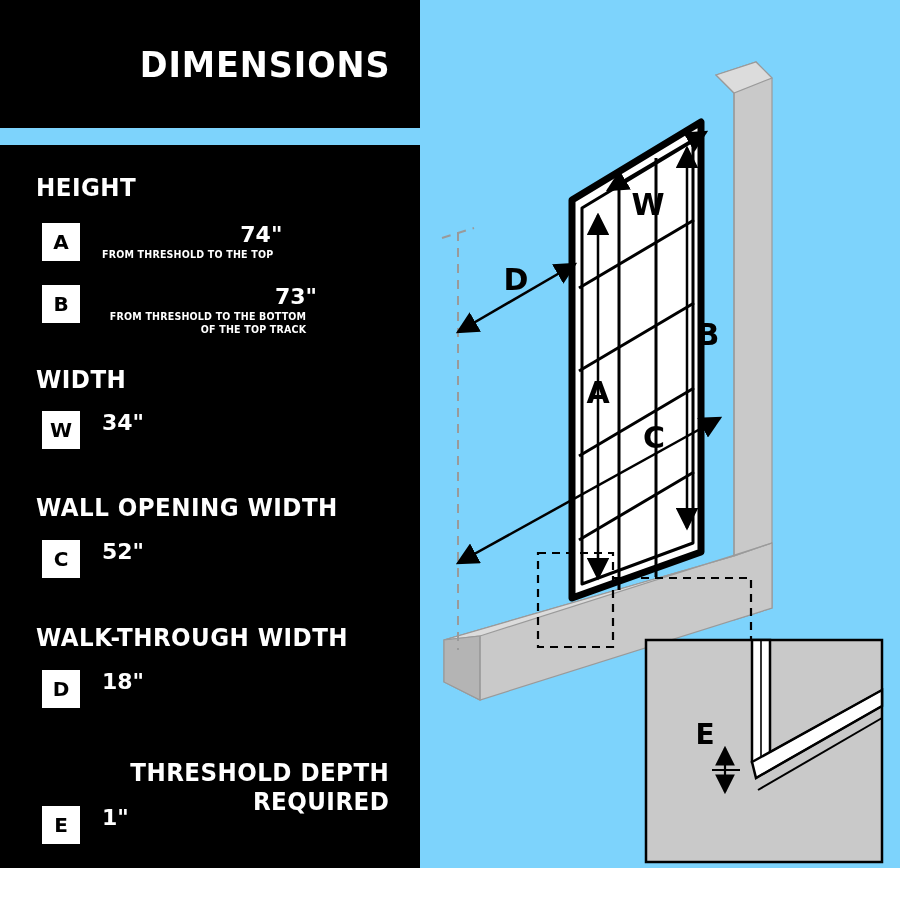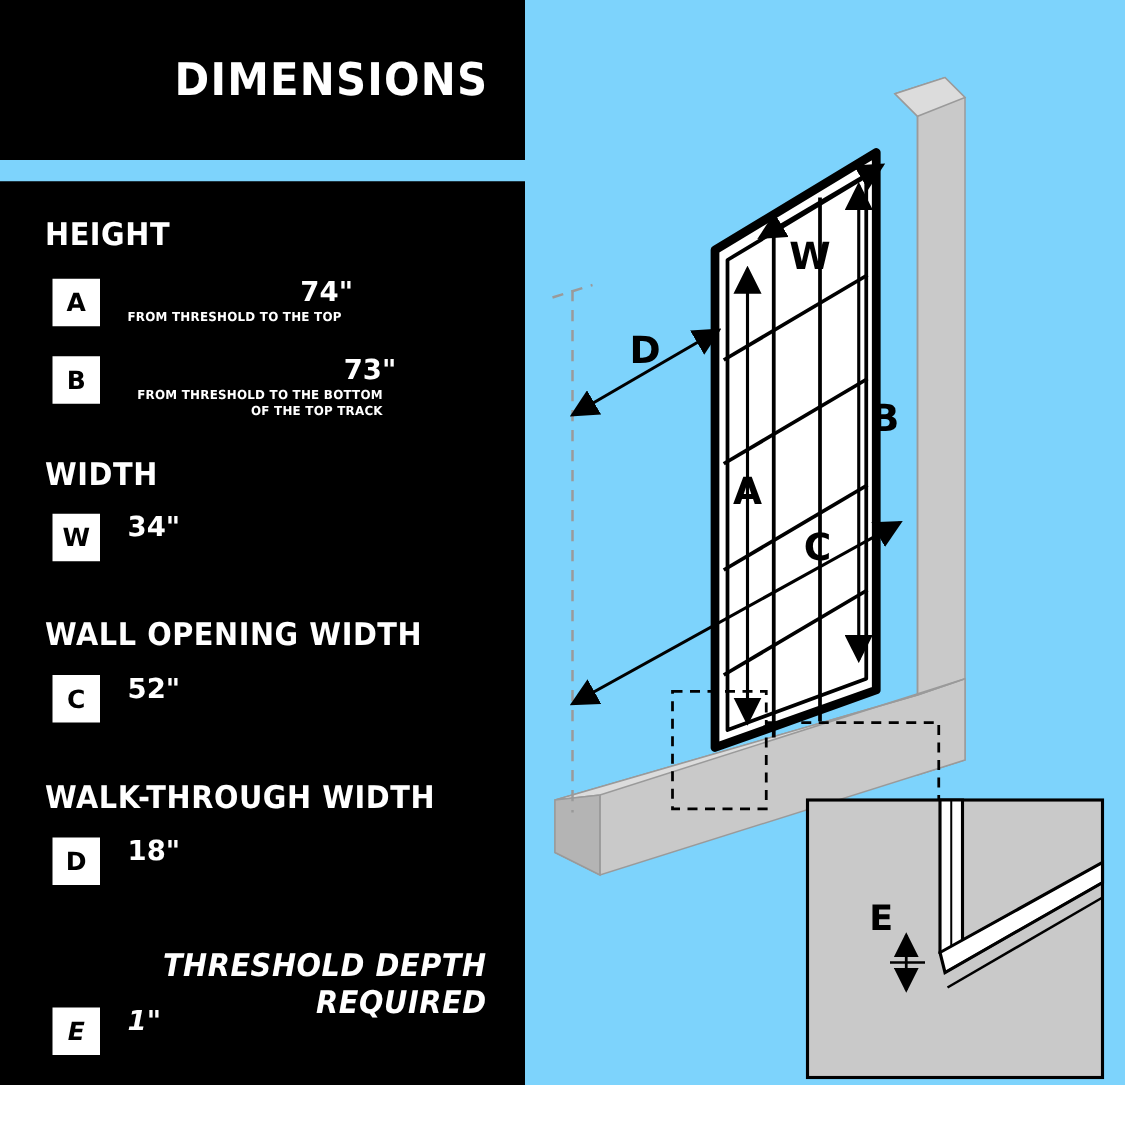--- a/index.html
+++ b/index.html
@@ -19,21 +19,21 @@
 
   
   .panel {
     position: absolute;
     left: 0;
     width: 420px;
     background: #000000;
   }
   #panel-title-block { top: 0; height: 128px; }
   #panel-main-block { top: 145px; height: 592px; }
-  #panel-threshold-block { top: 730px; height: 170px; font-style: italic; }
+  #panel-threshold-block { top: 730px; height: 170px; }
 
   .panel-title {
     color: #ffffff;
     font-size: 36px;
     font-weight: bold;
     letter-spacing: 1px;
     padding: 44px 0 0 36px;
     font-family: "DejaVu Sans", sans-serif;
     transform: scaleX(0.93);
     transform-origin: left center;

